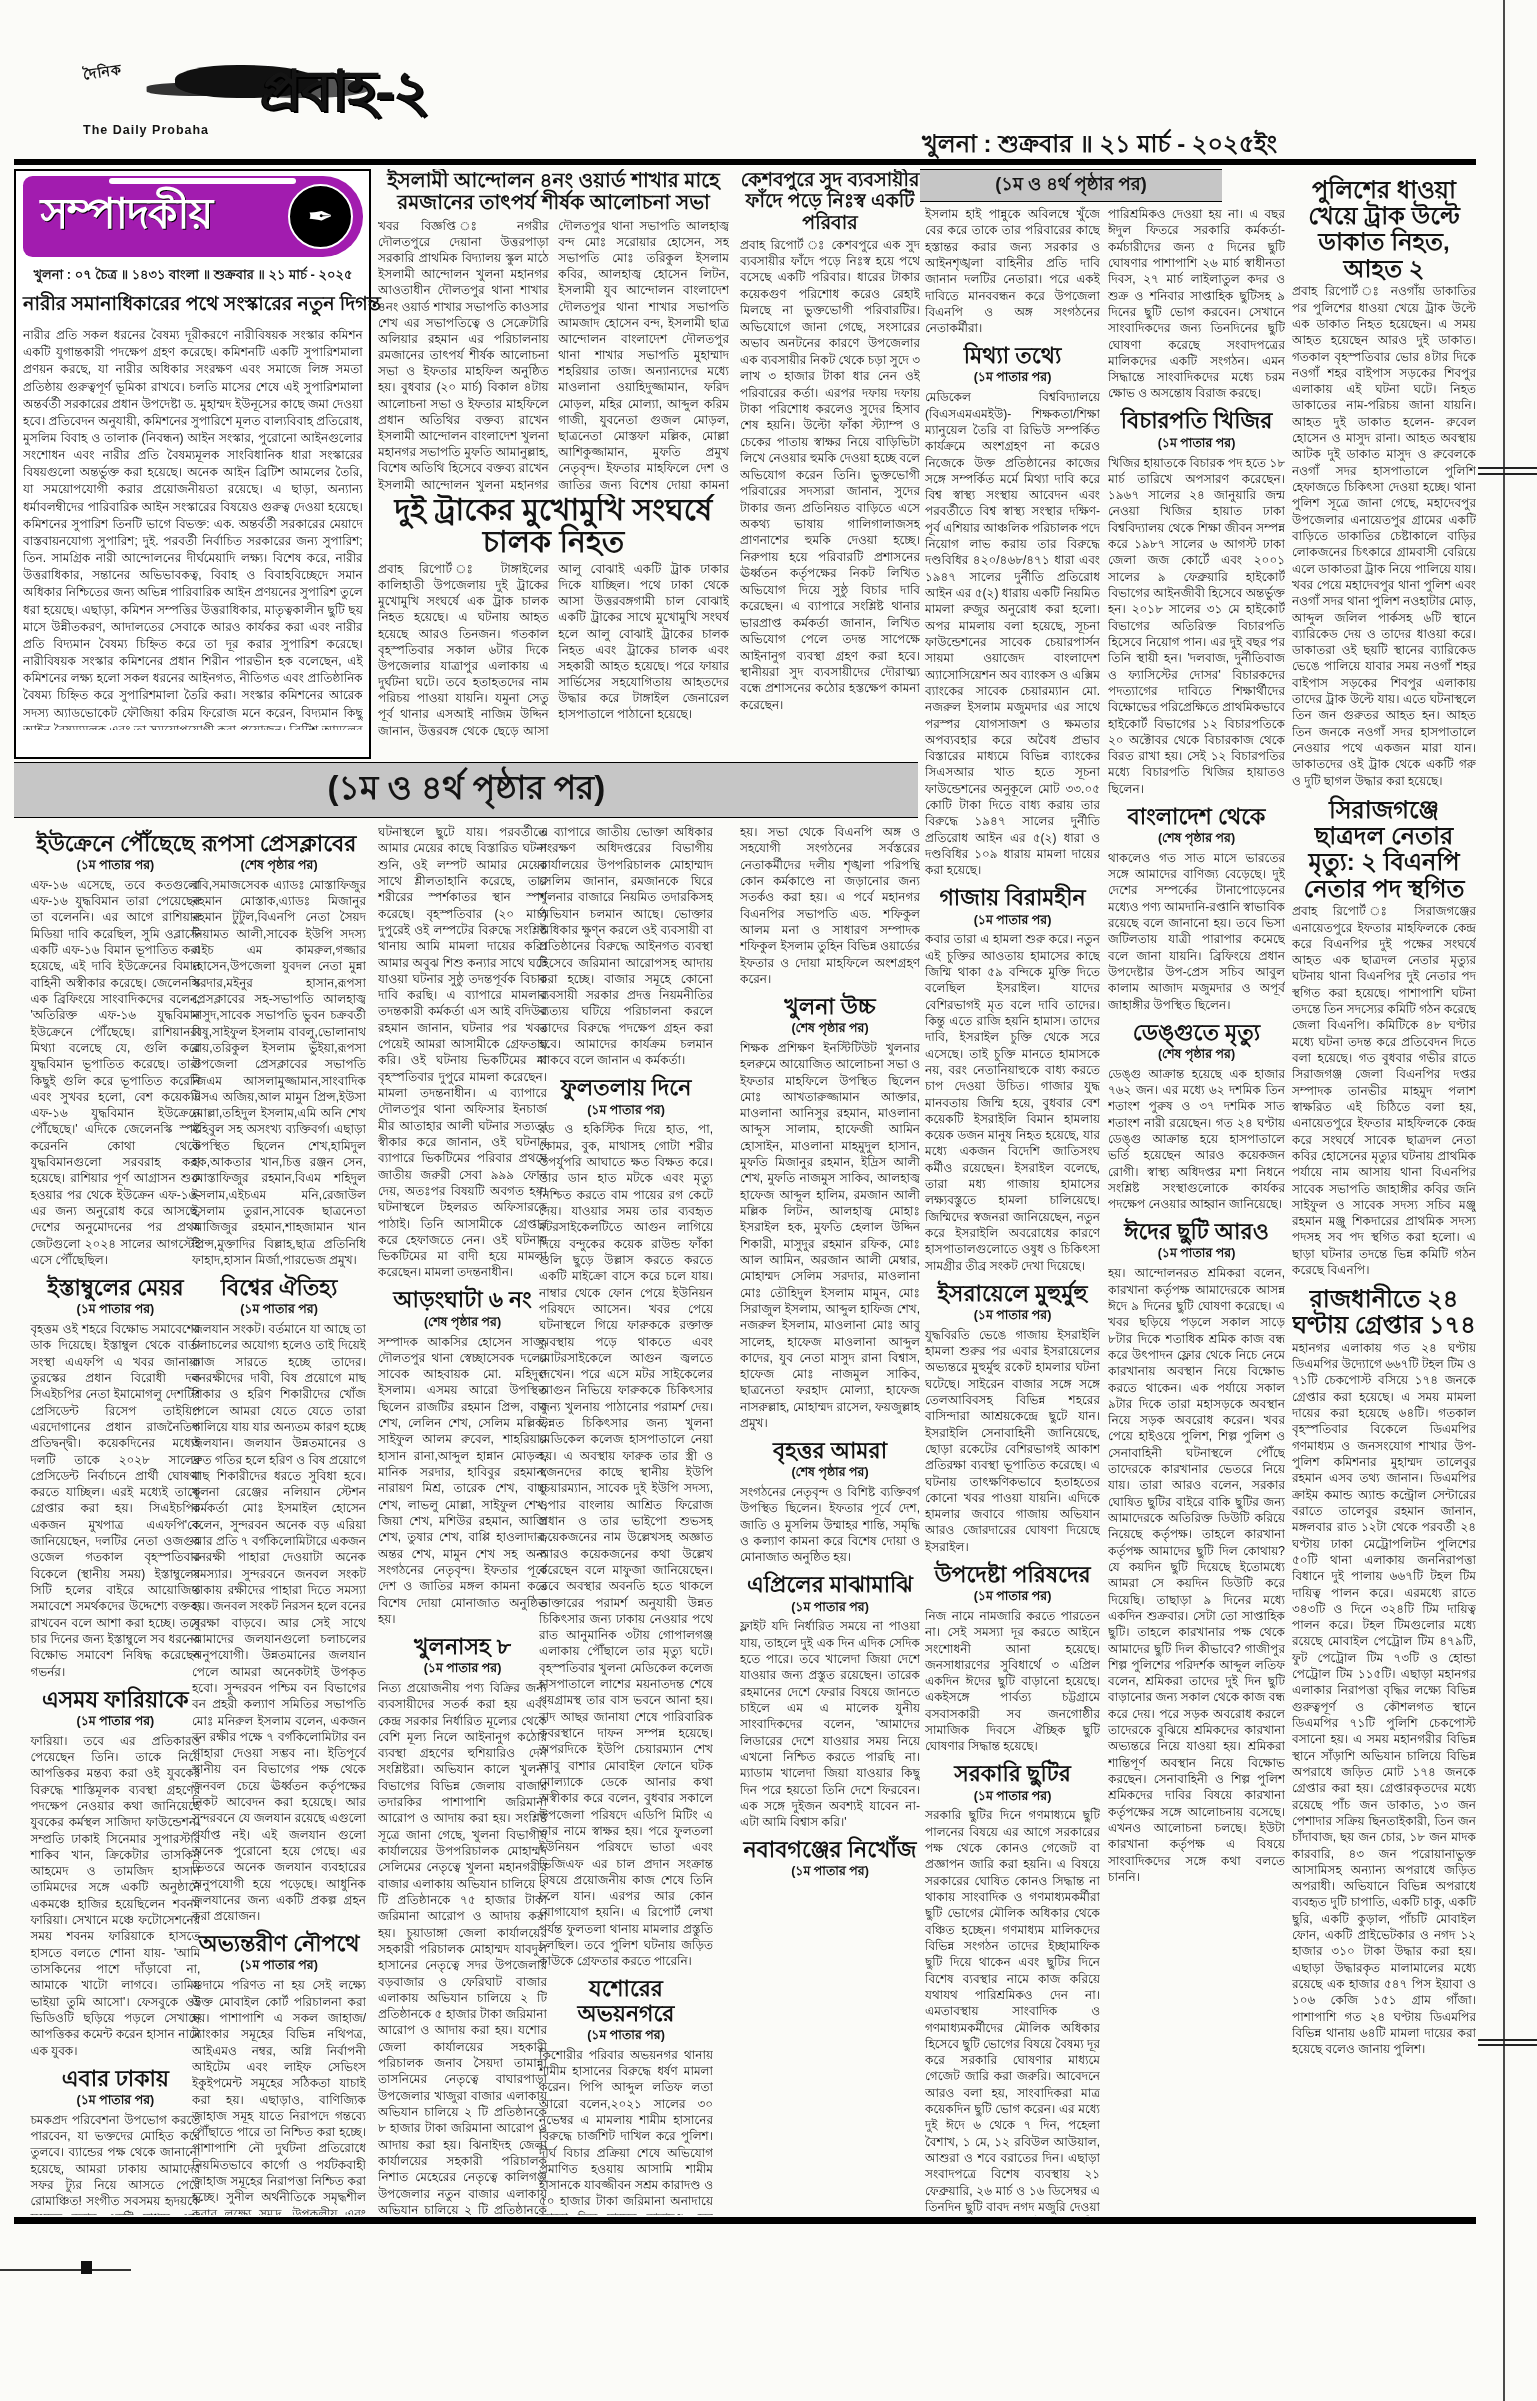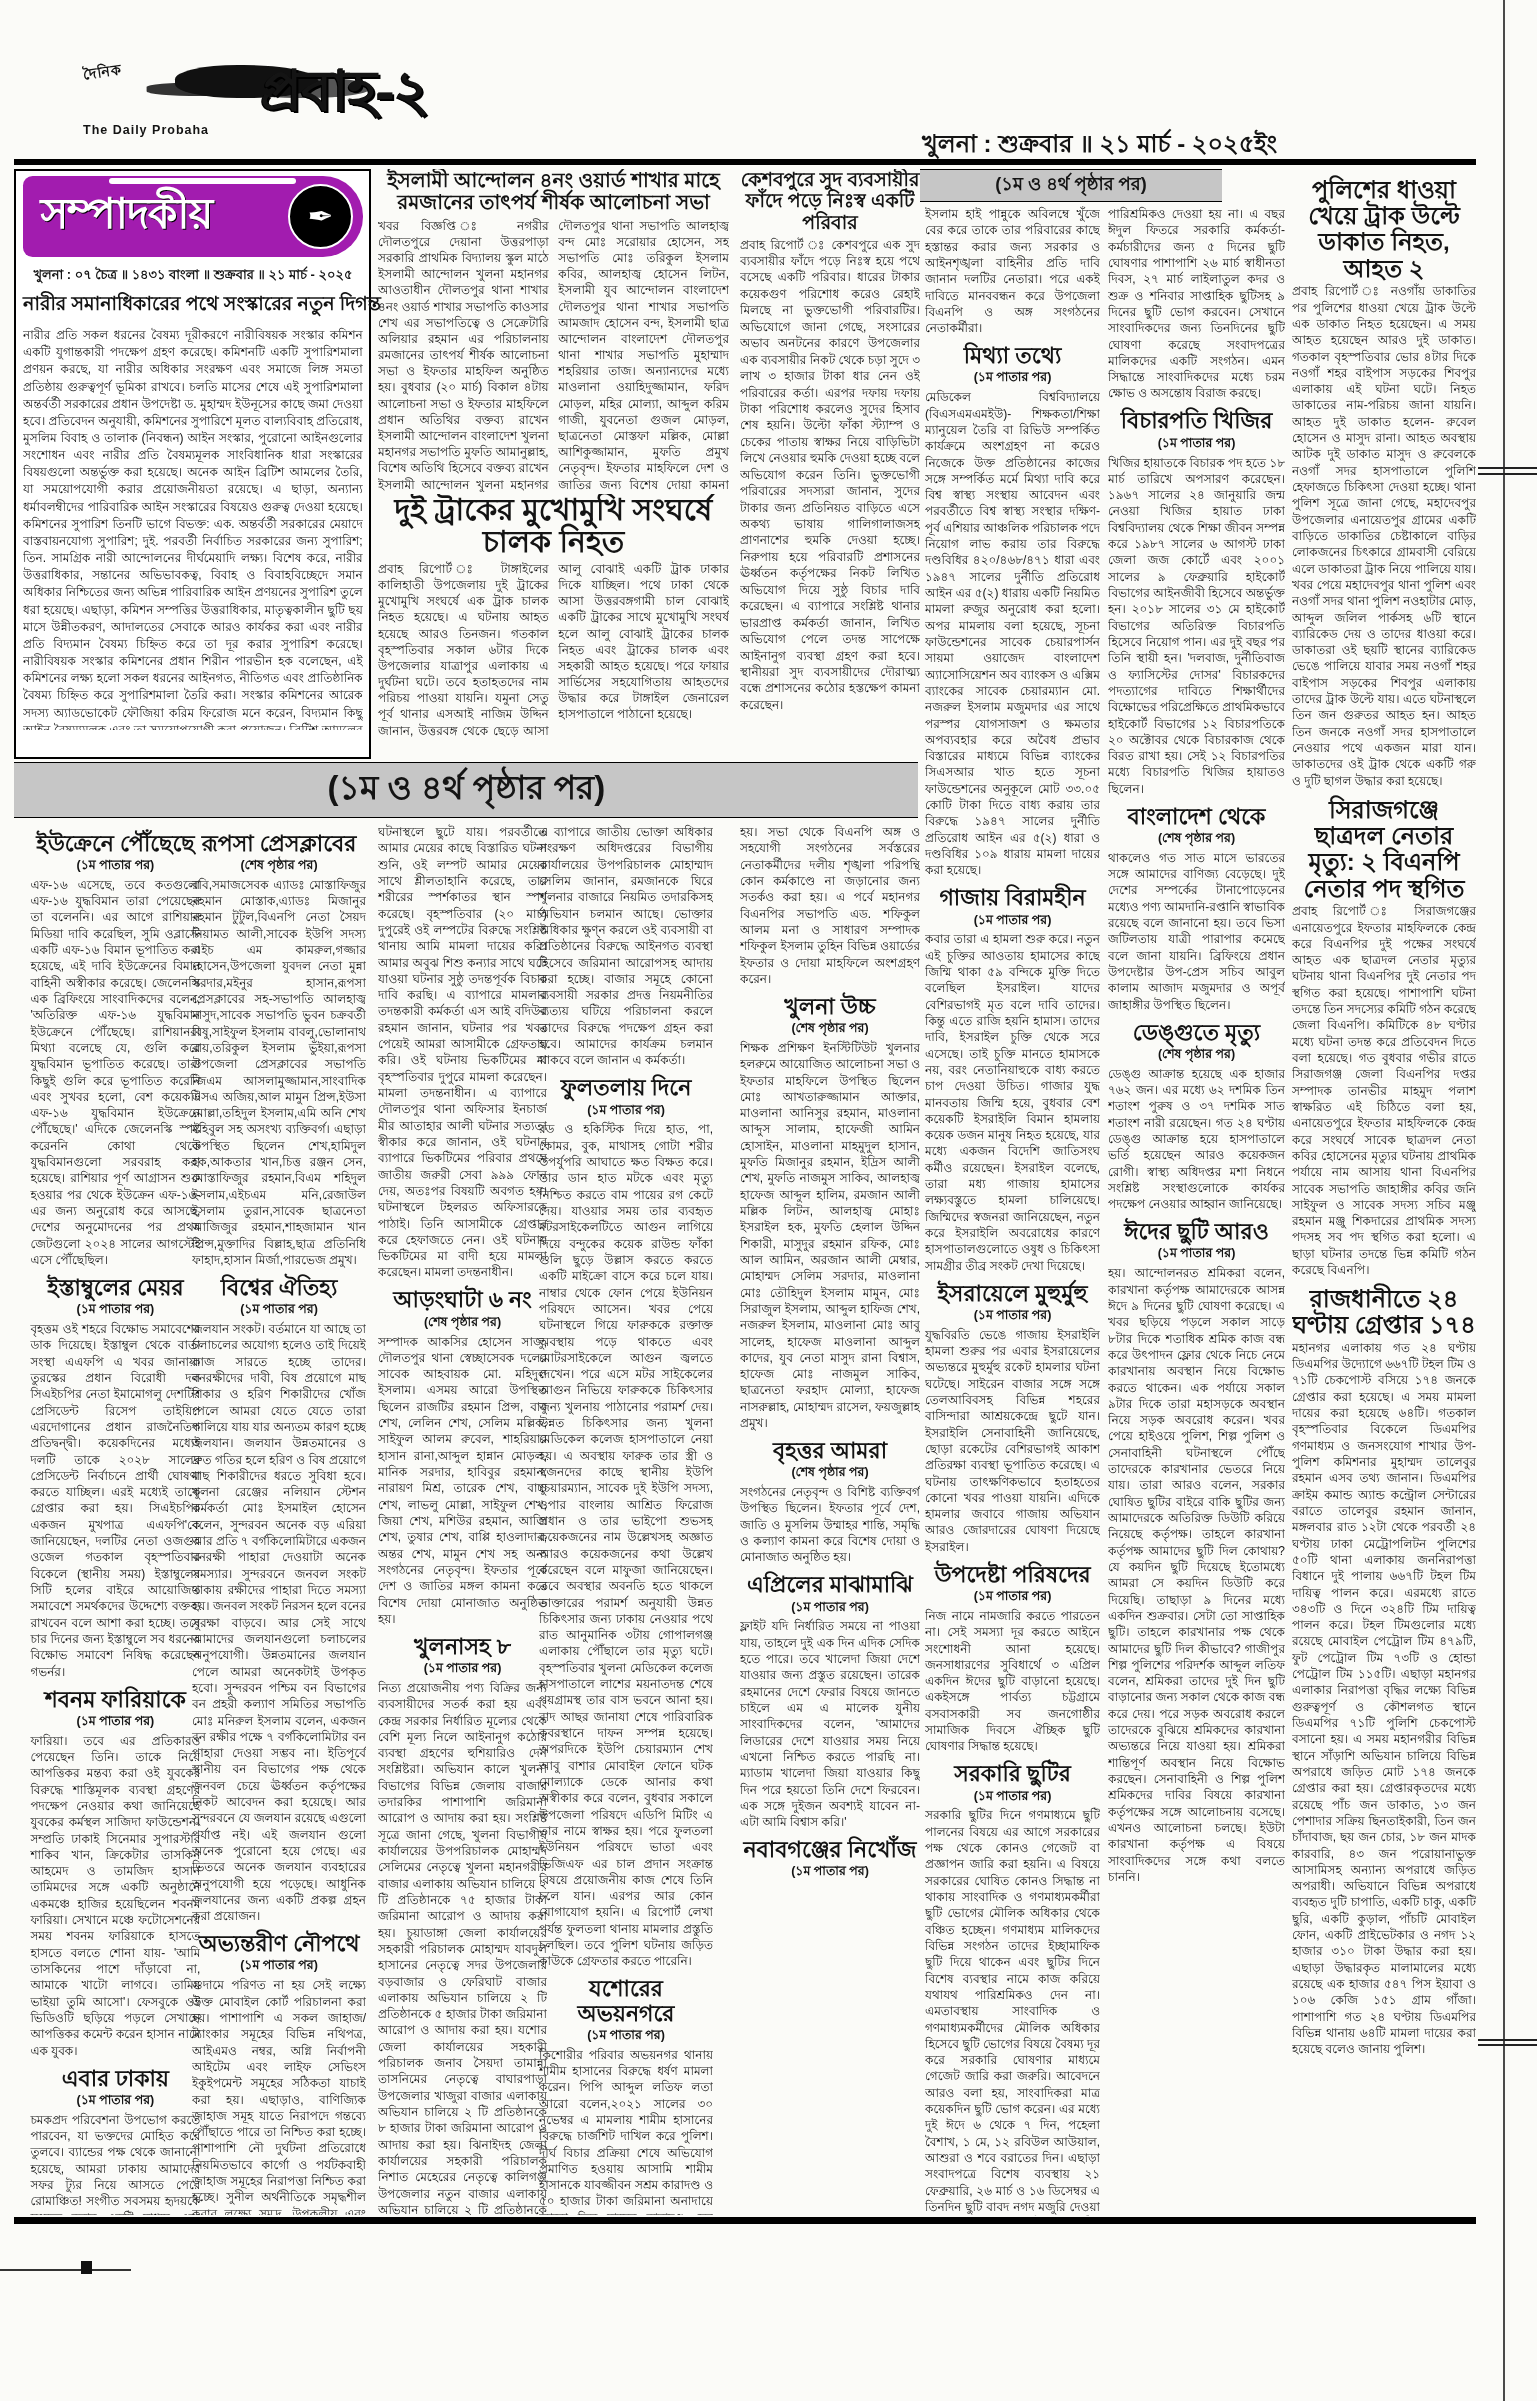--- a/index.html
+++ b/index.html
@@ -105,21 +105,21 @@
   <div class="banner banner-top">(১ম ও ৪র্থ পৃষ্ঠার পর)</div>
   <div class="banner banner-mid">(১ম ও ৪র্থ পৃষ্ঠার পর)</div>
 
   <div class="col c1">
       <h3 class="hs-m">ইউক্রেনে পৌঁছেছে</h3>
       <div class="sub">(১ম পাতার পর)</div>
       <p>এফ-১৬ এসেছে, তবে কতগুলো এফ-১৬ যুদ্ধবিমান তারা পেয়েছেন তা বলেননি। এর আগে রাশিয়ান মিডিয়া দাবি করেছিল, সুমি ওব্লাস্টে একটি এফ-১৬ বিমান ভূপাতিত করা হয়েছে, এই দাবি ইউক্রেনের বিমান বাহিনী অস্বীকার করেছে। জেলেনস্কি এক ব্রিফিংয়ে সাংবাদিকদের বলেন, 'অতিরিক্ত এফ-১৬ যুদ্ধবিমান ইউক্রেনে পৌঁছেছে। রাশিয়ানরা মিথ্যা বলেছে যে, গুলি করে যুদ্ধবিমান ভূপাতিত করেছে। তারা কিছুই গুলি করে ভূপাতিত করেনি এবং সুখবর হলো, বেশ কয়েকটি এফ-১৬ যুদ্ধবিমান ইউক্রেনে পৌঁছেছে।' এদিকে জেলেনস্কি স্পষ্ট করেননি কোথা থেকে যুদ্ধবিমানগুলো সরবরাহ করা হয়েছে। রাশিয়ার পূর্ণ আগ্রাসন শুরু হওয়ার পর থেকে ইউক্রেন এফ-১৬-এর জন্য অনুরোধ করে আসছে, দেশের অনুমোদনের পর প্রথম জেটগুলো ২০২৪ সালের আগস্টেই এসে পৌঁছেছিল।</p>
       <h3 class="hs-m">ইস্তাম্বুলের মেয়র</h3>
       <div class="sub">(১ম পাতার পর)</div>
       <p>বৃহত্তম ওই শহরে বিক্ষোভ সমাবেশের ডাক দিয়েছে। ইস্তাম্বুল থেকে বার্তা সংস্থা এএফপি এ খবর জানায়। তুরস্কের প্রধান বিরোধী দল সিএইচপির নেতা ইমামোগলু দেশটির প্রেসিডেন্ট রিসেপ তাইয়িপ এরদোগানের প্রধান রাজনৈতিক প্রতিদ্বন্দ্বী। কয়েকদিনের মধ্যেই দলটি তাকে ২০২৮ সালের প্রেসিডেন্ট নির্বাচনে প্রার্থী ঘোষণা করতে যাচ্ছিল। এরই মধ্যেই তাকে গ্রেপ্তার করা হয়। সিএইচপির একজন মুখপাত্র এএফপি'কে জানিয়েছেন, দলটির নেতা ওজগুর ওজেল গতকাল বৃহস্পতিবার বিকেলে (স্থানীয় সময়) ইস্তাম্বুলের সিটি হলের বাইরে আয়োজিত সমাবেশে সমর্থকদের উদ্দেশ্যে বক্তব্য রাখবেন বলে আশা করা হচ্ছে। তবে চার দিনের জন্য ইস্তাম্বুলে সব ধরনের বিক্ষোভ সমাবেশ নিষিদ্ধ করেছেন গভর্নর।</p>
-      <h3 class="hs-m">শবনম ফারিয়াকে</h3>
+      <h3 class="hs-m">এসময ফারিয়াকে</h3>
       <div class="sub">(১ম পাতার পর)</div>
       <p>ফারিয়া। তবে এর প্রতিকারও পেয়েছেন তিনি। তাকে নিয়ে আপত্তিকর মন্তব্য করা ওই যুবকের বিরুদ্ধে শাস্তিমূলক ব্যবস্থা গ্রহণের পদক্ষেপ নেওয়ার কথা জানিয়েছে যুবকের কর্মস্থল সাজিদা ফাউন্ডেশন। সম্প্রতি ঢাকাই সিনেমার সুপারস্টার শাকিব খান, ক্রিকেটার তাসকিন আহমেদ ও তামজিদ হাসান তামিমদের সঙ্গে একটি অনুষ্ঠানে একমঞ্চে হাজির হয়েছিলেন শবনম ফারিয়া। সেখানে মঞ্চে ফটোসেশনের সময় শবনম ফারিয়াকে হাসতে হাসতে বলতে শোনা যায়- 'আমি তাসকিনের পাশে দাঁড়াবো না, আমাকে খাটো লাগবে। তামিম ভাইয়া তুমি আসো'। ফেসবুকে ওই ভিডিওটি ছড়িয়ে পড়লে সেখানে আপত্তিকর কমেন্ট করেন হাসান নামে এক যুবক।</p>
       <h3 class="hs-m">এবার ঢাকায়</h3>
       <div class="sub">(১ম পাতার পর)</div>
       <p>চমকপ্রদ পরিবেশনা উপভোগ করতে পারবেন, যা ভক্তদের মোহিত করে তুলবে। ব্যান্ডের পক্ষ থেকে জানানো হয়েছে, আমরা ঢাকায় আমাদের সফর ট্যুর নিয়ে আসতে পেরে রোমাঞ্চিত! সংগীত সবসময় হৃদয়কে সংযুক্ত করার একটি মাধ্যম এবং আমরা আমাদের বাংলাদেশি ভক্তদের সঙ্গে জাদুকরী মুহূর্ত তৈরি করার জন্য অধীর আগ্রহে অপেক্ষা করছি। এই অনুষ্ঠান শুধু একটি কনসার্ট নয়, এটি সংগীতের এক উদযাপন, যা সীমান্ত পেরিয়ে মানুষের মাঝে অভিন্ন অভিজ্ঞতা ও আবেগের মেলবন্ধন ঘটাবে। কনসার্টের টিকিট শিগগিরই অনলাইনে পাওয়া যাবে।</p>
     </div>
   <div class="col c2">
       <h3 class="hs-m">রূপসা প্রেসক্লাবের</h3>
       <div class="sub">(শেষ পৃষ্ঠার পর)</div>
       <p>রবি,সমাজসেবক এ্যাডঃ মোস্তাফিজুর রহমান মোস্তাক,এ্যাডঃ মিজানুর রহমান টুটুল,বিএনপি নেতা সৈয়দ নিয়ামত আলী,সাবেক ইউপি সদস্য এইচ এম কামরুল,গজ্জার হোসেন,উপজেলা যুবদল নেতা মুন্না সরদার,মইনুর হাসান,রূপসা প্রেসক্লাবের সহ-সভাপতি আলহাজ্ব মাসুদ,সাবেক সভাপতি ভুবন চক্রবর্তী বিষু,সাইফুল ইসলাম বাবলু,ভোলানাথ রায়,তরিকুল ইসলাম ভুঁইয়া,রূপসা উপজেলা প্রেসক্লাবের সভাপতি জিএম আসলামুজ্জামান,সাংবাদিক এসএ অজিয়,আল মামুন প্রিন্স,ইউসা মোল্লা,তহিদুল ইসলাম,এমি অনি শেখ মহিবুল সহ অসংখ্য ব্যক্তিবর্গ। এছাড়া উপস্থিত ছিলেন শেখ,হামিদুল হক,আকতার খান,চিত্ত রঞ্জন সেন, মোস্তাফিজুর রহমান,বিএম শহিদুল ইসলাম,এইচএম মনি,রেজাউল ইসলাম তুরান,সাবেক ছাত্রনেতা আজিজুর রহমান,শাহজামান খান প্রিন্স,মুক্তাদির বিল্লাহ,ছাত্র প্রতিনিধি ফাহাদ,হাসান মির্জা,পারভেজ প্রমুখ।</p>

